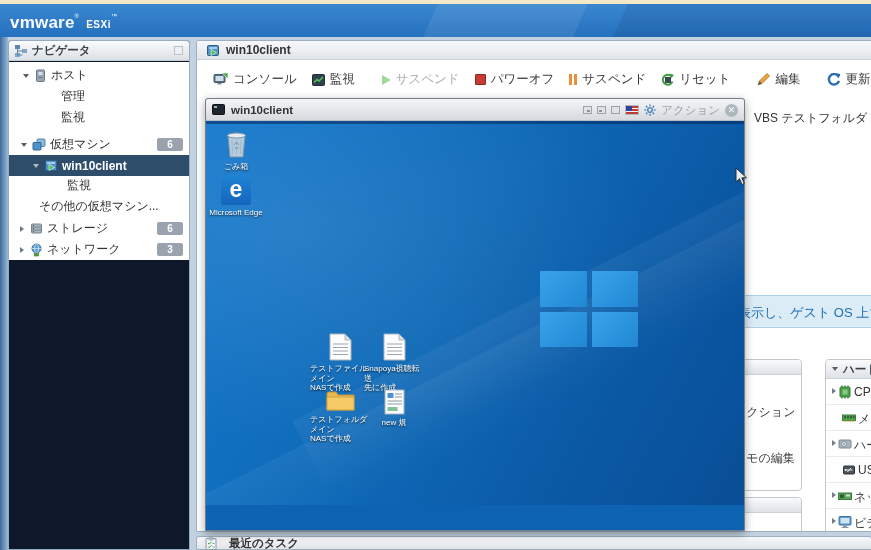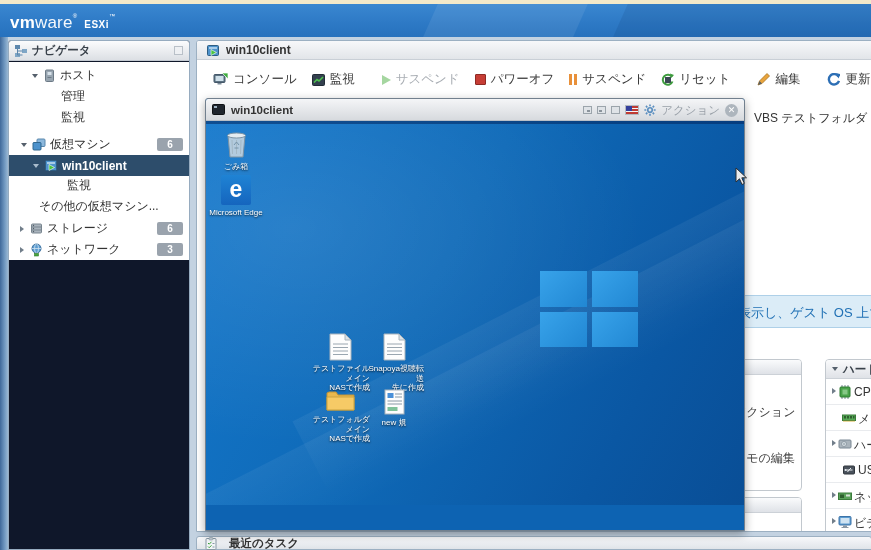--- a/index.html
+++ b/index.html
@@ -13,21 +13,21 @@
   .abs { position:absolute; }
 
   
   .top-strip { left:0; top:0; width:871px; height:4px; background:#f3e9c9; }
   .app-header { left:0; top:4px; width:871px; height:33px;
     background:linear-gradient(180deg,#3a87d0 0%,#2e7ac6 55%,#2671bd 100%); overflow:hidden; }
   .hp1 { left:430px; top:-5px; width:150px; height:45px; background:rgba(255,255,255,.08); transform:skewX(-24deg); }
   .hp2 { left:620px; top:-5px; width:400px; height:45px; background:rgba(0,30,80,.10); transform:skewX(-24deg); }
   .logo { left:10px; top:9px; color:#fff; font-size:17px; letter-spacing:.2px; }
   .logo b { font-weight:bold; }
-  .logo .lt { font-weight:normal; opacity:.95; }
+  .logo .lt { font-weight:bold; opacity:.95; }
   .logo sup { font-size:6px; vertical-align:top; }
   .logo .esxi { font-weight:bold; font-size:10px; margin-left:7px; letter-spacing:.5px; }
   .left-edge { left:0; top:37px; width:8px; height:513px;
     background:linear-gradient(90deg,#40699a 0%,#6e96bf 55%,#9ab8d4 100%); }
 
   
   .sidebar { left:8px; top:40px; width:182px; height:510px; background:#0f172a;
     border:1px solid #96abbf; border-radius:3px 3px 0 0; z-index:1; overflow:hidden; }
   .panel-hd { position:relative; height:20px;
     background:linear-gradient(180deg,#fbfcfd,#dcdfe4);
@@ -107,21 +107,21 @@
       radial-gradient(ellipse at 16% 28%, rgba(255,255,255,.10), transparent 55%),
       linear-gradient(118deg,#1478cc 0%,#0f6ab8 42%,#0a57a3 78%,#094e96 100%); }
   .dk-topline { position:absolute; left:0; top:0; width:100%; height:3px; background:rgba(4,38,94,.55); }
   .ray { position:absolute; width:820px; height:80px;
     background:linear-gradient(180deg,rgba(255,255,255,.055),rgba(255,255,255,0));
     transform:rotate(-27deg); }
   .win-logo { position:absolute; left:334px; top:150px; width:98px; height:76px;
     display:grid; grid-template-columns:1fr 1fr; grid-template-rows:1fr 1fr; gap:5px; }
   .win-logo i { background:linear-gradient(135deg,#38a3ea,#2187d3); }
   .dicon { position:absolute; width:60px; display:flex; flex-direction:column; align-items:center; cursor:pointer; }
-  .dicon .di-label { margin-top:3px; font-size:8px; line-height:1.2; color:#fff; text-align:right;
+  .dicon .di-label { margin-top:3px; font-size:8px; line-height:1.2; color:#fff; text-align:left;
     white-space:pre-line; text-shadow:0 1px 2px rgba(0,0,0,.85); }
   .edge-tile { width:30px; height:30px; border-radius:2px;
     background:linear-gradient(180deg,#1f83d4,#1565be);
     color:#fff; font-size:23px; font-weight:bold; text-align:center; line-height:29px; }
 
   
   .cursor { left:735px; top:167px; z-index:30; }
 
   
   .tasks-panel { left:196px; top:536px; width:676px; height:14px; z-index:1;
@@ -151,21 +151,21 @@
           <rect x="7" y="4" width="5" height="4" fill="#7fa6c6"></rect>
           <rect x="0" y="8" width="5" height="4" fill="#7fa6c6"></rect>
           <path d="M2.5 4v6M2.5 6h5M2.5 10h5" stroke="#5d87ad" stroke-width="1" fill="none"></path>
         </svg>
     </span>
     <span>ナビゲータ</span>
     <span class="sb-collapse"></span>
   </div>
   <div class="sb-tree">
 
-    <div class="trow" style="top:3px;padding-left:21px">
+    <div class="trow" style="top:3px;padding-left:12px">
       <span class="cwrap">
           <span class="caret-d"></span>
         </span>
       <span style="margin-left:3px;display:inline-flex">
         <svg width="13" height="14" viewBox="0 0 13 14">
             <rect x="2.5" y="1" width="8" height="11.5" rx="1" fill="#98a5b0" stroke="#6c7a86"></rect>
             <rect x="4.5" y="3" width="4" height="3" fill="#d7e2ea"></rect>
             <rect x="4.5" y="8" width="4" height="1" fill="#6c7a86"></rect>
           </svg>
       </span>

